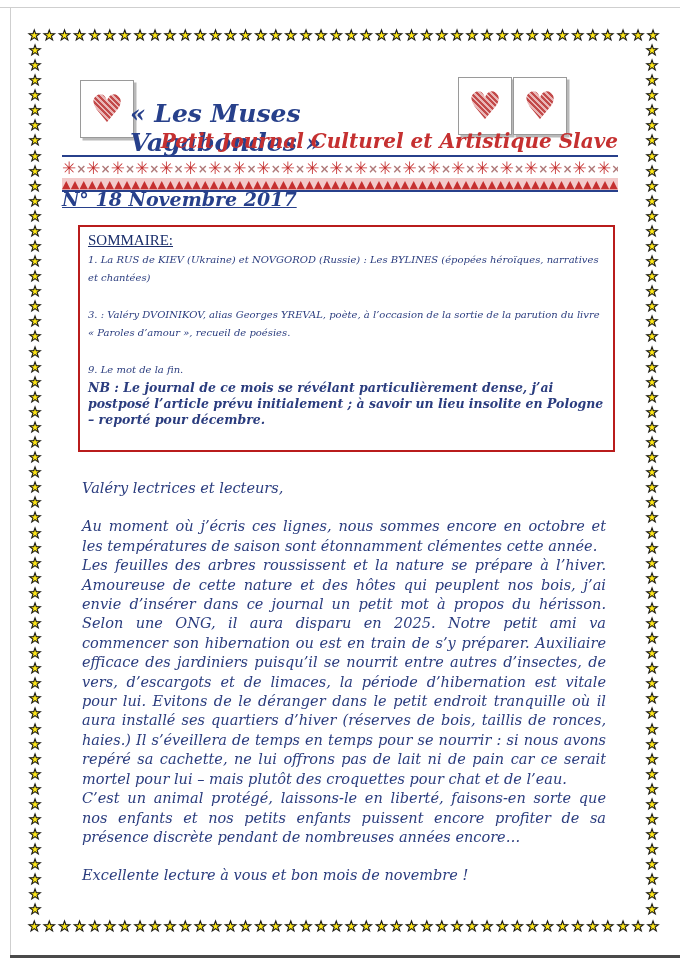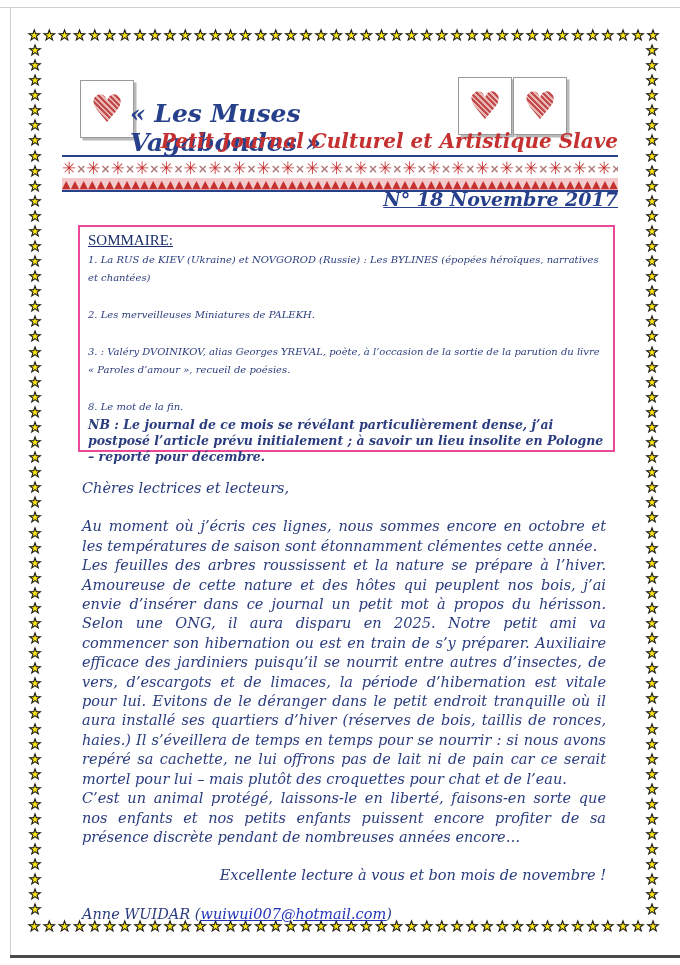--- a/index.html
+++ b/index.html
@@ -44,42 +44,42 @@
   
   #band{position:absolute;left:62px;top:159px;width:556px;border-bottom:2.5px solid var(--navy);}
   #band-flowers{height:19px;overflow:hidden;white-space:nowrap;display:flex;
       align-items:center;justify-content:space-between;}
   .flower{font-family:"DejaVu Sans",sans-serif;font-size:17px;line-height:17px;color:var(--red);}
   .cross{font-family:"DejaVu Sans",sans-serif;font-size:12px;line-height:12px;color:#b07a7a;font-weight:bold;}
   #band-triangles{height:12px;overflow:hidden;white-space:nowrap;background:#f2caca;
       display:flex;align-items:flex-end;justify-content:space-between;}
   .tri{font-family:"DejaVu Sans",sans-serif;font-size:11px;line-height:11px;color:var(--red);}
 
-  #issue-line{position:absolute;left:62px;top:188px;width:556px;text-align:right;
+  #issue-line{position:absolute;left:62px;top:188px;width:556px;text-align:left;
       font-style:italic;font-weight:bold;font-size:19px;color:var(--navy);
       text-decoration:underline;}
 
   
   #sommaire{position:absolute;left:78px;top:225px;width:517px;height:213px;
-      border:2px solid #ec4899;padding:5px 8px;}
+      border:2px solid #b91c1c;padding:5px 8px;}
   #sommaire-heading{font-family:"Liberation Serif",serif;font-style:normal;
       font-size:15px;color:#1b2f6b;text-decoration:underline;margin:0 0 2px 0;}
   .som-item{font-style:italic;font-size:10px;line-height:18px;color:var(--ink);
       margin:0 0 19px 0;}
   .som-item:last-of-type{margin-bottom:0;}
   #sommaire-nb{font-style:italic;font-weight:bold;font-size:12.5px;line-height:16px;
       color:var(--ink);margin:1px 0 8px 0;}
 
   
   #letter{position:absolute;left:82px;top:479px;width:524px;color:var(--ink);
       font-style:italic;font-size:14.5px;line-height:19.4px;}
   #greeting{margin:0 0 19px 0;}
   .body-par{margin:0;text-align:justify;}
   .body-par.first{margin-top:16px;}
-  #closing{margin:19px 0 0 0;text-align:right;}
+  #closing{margin:19px 0 0 0;}
   #signature{margin:19px 0 0 0;}
   #email-link{color:#2233bb;text-decoration:underline;cursor:pointer;}
 </style>
 </head>
 <body>
 
 <div id="page">
 
   <div class="edge" id="edge-top"></div>
   <div class="edge" id="edge-left"></div>
@@ -423,31 +423,29 @@
         <span class="tri">▲</span>
       </div>
   </div>
 
   <div id="issue-line">N° 18 Novembre 2017</div>
 
   <div id="sommaire">
     <p id="sommaire-heading">SOMMAIRE:</p>
     <div id="sommaire-items">
         <p class="som-item">1. La RUS de KIEV (Ukraine) et NOVGOROD (Russie) : Les BYLINES (épopées héroïques, narratives et chantées)</p>
-        <p class="som-item">2. Les merveilleuses Miniatures de PALEKH.</p>
         <p class="som-item">3. : Valéry DVOINIKOV, alias Georges YREVAL, poète, à l’occasion de la sortie de la parution du livre « Paroles d’amour », recueil de poésies.</p>
-        <p class="som-item">8. Le mot de la fin.</p>
+        <p class="som-item">9. Le mot de la fin.</p>
       </div>
     <p id="sommaire-nb">NB : Le journal de ce mois se révélant particulièrement dense, j’ai postposé l’article prévu initialement ; à savoir un lieu insolite en Pologne – reporté pour décembre.</p>
   </div>
 
   <div id="letter">
-    <p id="greeting">Chères lectrices et lecteurs,</p>
+    <p id="greeting">Valéry lectrices et lecteurs,</p>
     <div id="letter-paragraphs">
         <p class="body-par first">Au moment où j’écris ces lignes, nous sommes encore en octobre et les températures de saison sont étonnamment clémentes cette année.</p>
         <p class="body-par">Les feuilles des arbres roussissent et la nature se prépare à l’hiver. Amoureuse de cette nature et des hôtes qui peuplent nos bois, j’ai envie d’insérer dans ce journal un petit mot à propos du hérisson. Selon une ONG, il aura disparu en 2025. Notre petit ami va commencer son hibernation ou est en train de s’y préparer. Auxiliaire efficace des jardiniers puisqu’il se nourrit entre autres d’insectes, de vers, d’escargots et de limaces, la période d’hibernation est vitale pour lui. Evitons de le déranger dans le petit endroit tranquille où il aura installé ses quartiers d’hiver (réserves de bois, taillis de ronces, haies.) Il s’éveillera de temps en temps pour se nourrir : si nous avons repéré sa cachette, ne lui offrons pas de lait ni de pain car ce serait mortel pour lui – mais plutôt des croquettes pour chat et de l’eau.</p>
         <p class="body-par">C’est un animal protégé, laissons-le en liberté, faisons-en sorte que nos enfants et nos petits enfants puissent encore profiter de sa présence discrète pendant de nombreuses années encore…</p>
       </div>
     <p id="closing">Excellente lecture à vous et bon mois de novembre !</p>
-    <p id="signature"><span>Anne WUIDAR (</span><a id="email-link">wuiwui007@hotmail.com</a><span>)</span></p>
   </div>
 
 </div>
 
 </body></html>

